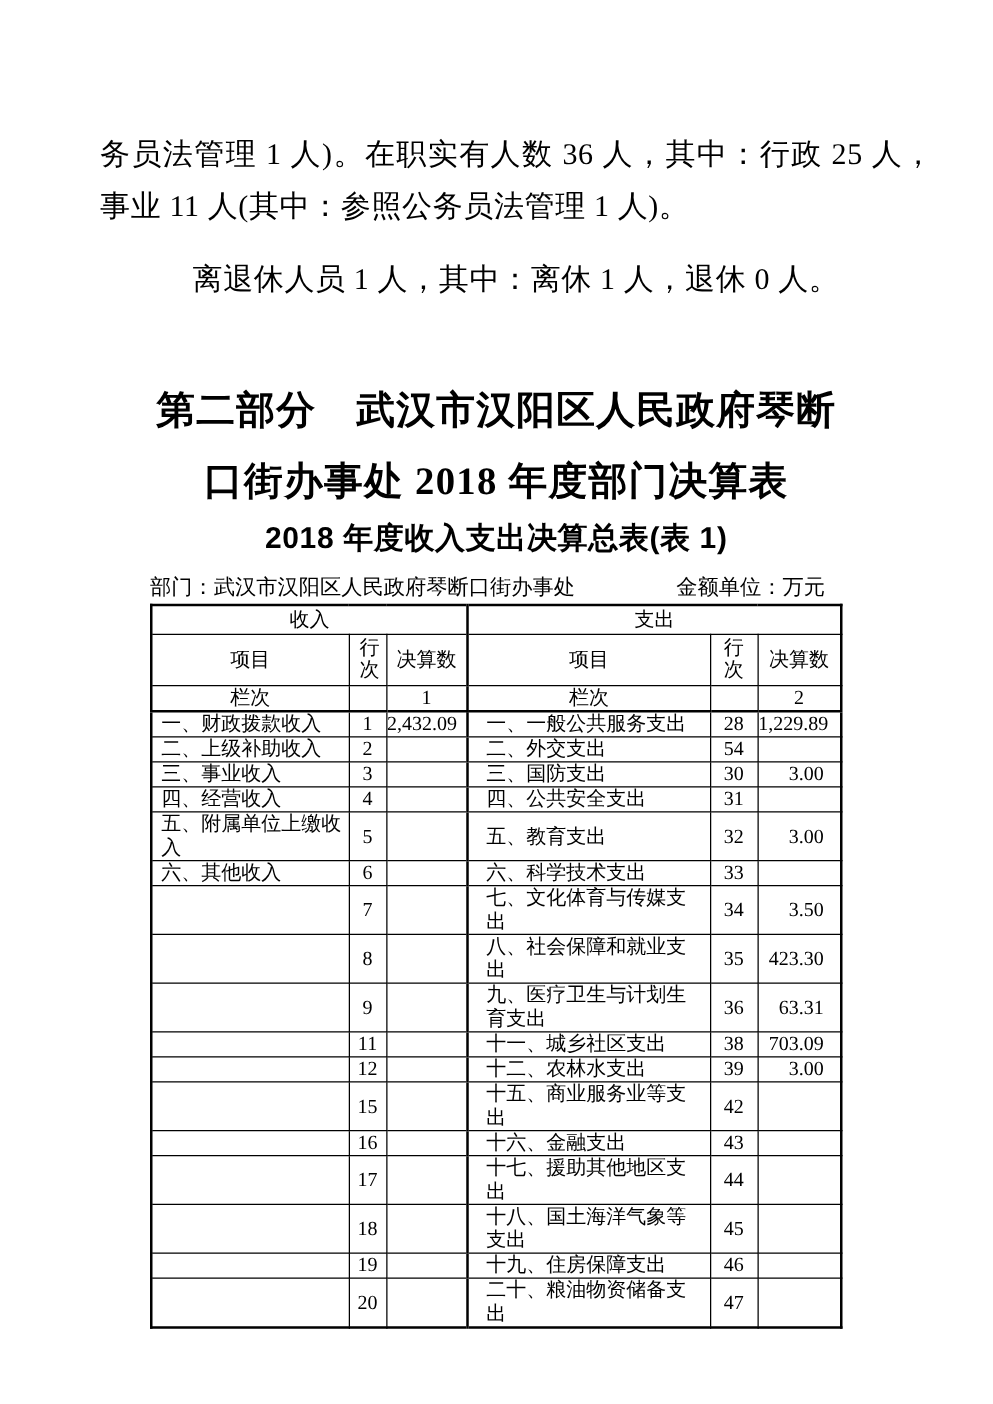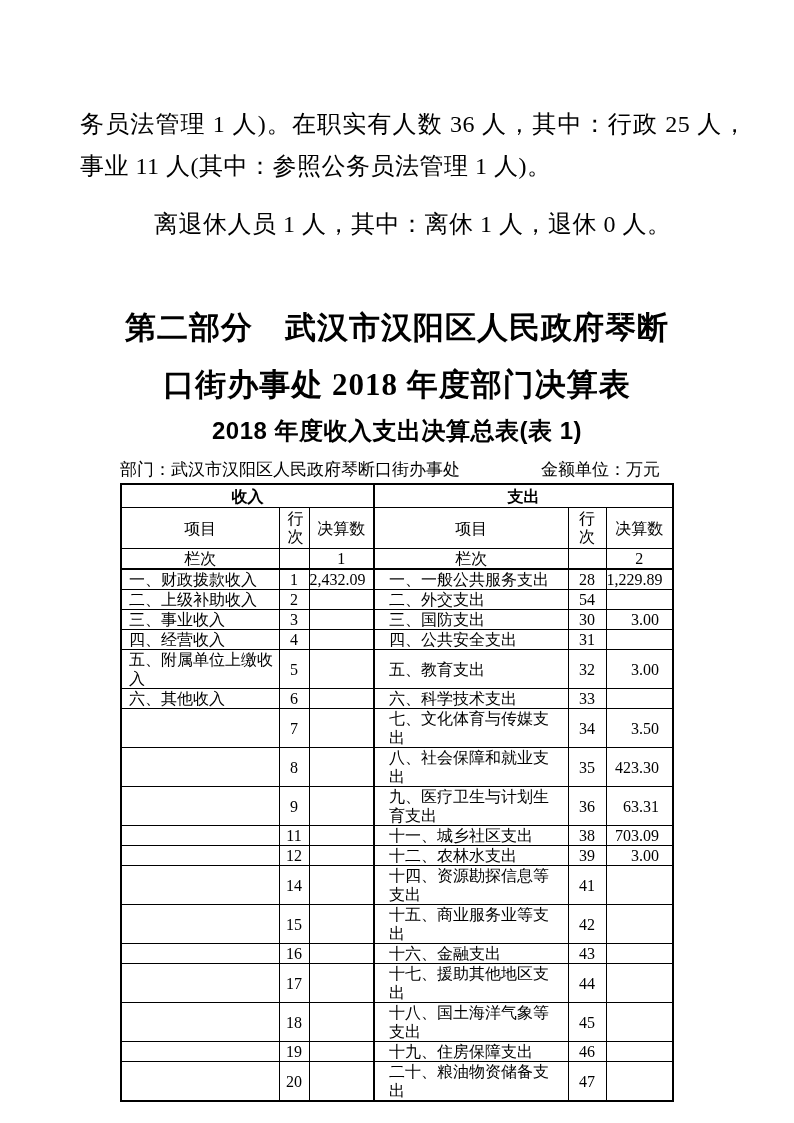--- a/index.html
+++ b/index.html
@@ -69,21 +69,21 @@
     border: 2px solid #000000;
   }
   .budget-table th, .budget-table td {
     border: 1px solid #000000;
     font-weight: normal;
     padding: 0;
     line-height: 19px;
     vertical-align: middle;
     overflow: hidden;
   }
-  .group-row th { height: 22px; text-align: center; font-weight: bold; }
+  .group-row th { height: 22px; text-align: center; }
   .col-row th { height: 40px; text-align: center; }
   .col-row th.lineno-h {
     word-break: break-all;
     padding: 0 8px;
     line-height: 18px;
   }
   .index-row td {
     height: 19px;
     text-align: center;
     border-bottom: 2px solid #000000;
@@ -237,28 +237,20 @@
           <tr>
             <td class="item"></td>
             <td class="lineno">12</td>
             <td class="amount"></td>
             <td class="item">十二、农林水支出</td>
             <td class="lineno">39</td>
             <td class="amount">3.00</td>
           </tr>
           <tr>
             <td class="item"></td>
-            <td class="lineno">14</td>
-            <td class="amount"></td>
-            <td class="item">十四、资源勘探信息等支出</td>
-            <td class="lineno">41</td>
-            <td class="amount"></td>
-          </tr>
-          <tr>
-            <td class="item"></td>
             <td class="lineno">15</td>
             <td class="amount"></td>
             <td class="item">十五、商业服务业等支出</td>
             <td class="lineno">42</td>
             <td class="amount"></td>
           </tr>
           <tr>
             <td class="item"></td>
             <td class="lineno">16</td>
             <td class="amount"></td>

